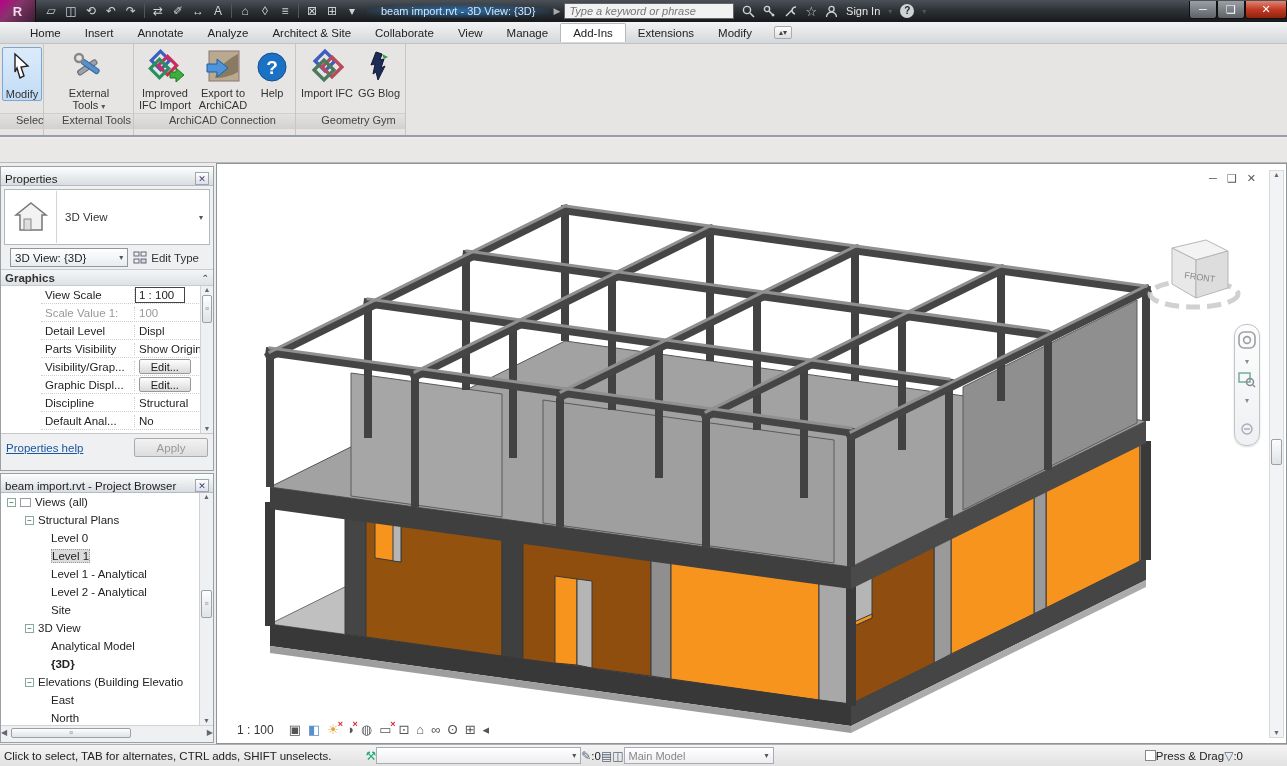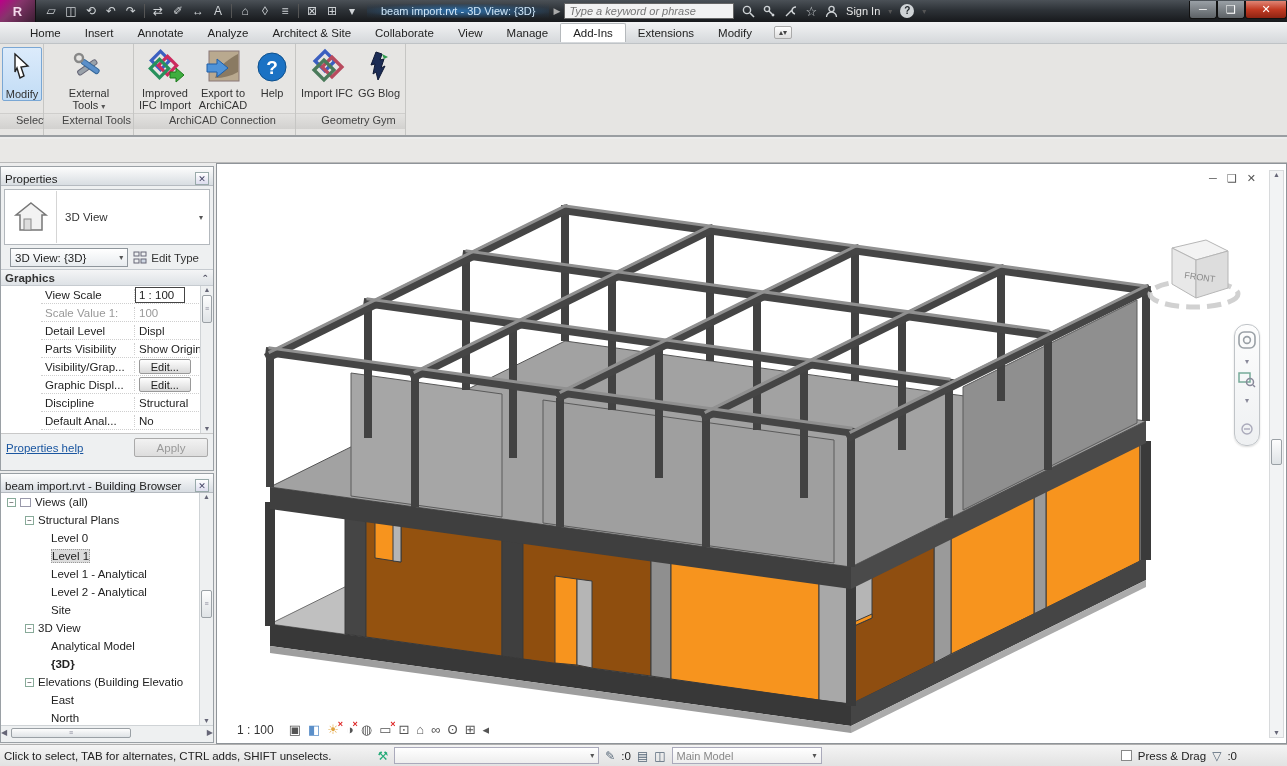--- a/index.html
+++ b/index.html
@@ -90,21 +90,21 @@
   #vcube{position:absolute;right:42px;top:62px;opacity:.85;}
   #navbar{position:absolute;right:26px;top:160px;width:26px;height:122px;border:1px solid #c0c4c8;border-radius:12px;background:linear-gradient(#fdfdfd,#eef0f2);box-shadow:0 1px 2px rgba(0,0,0,.15);display:flex;flex-direction:column;align-items:center;padding:6px 0;gap:4px;color:#889;}
   #vscrollv{position:absolute;right:2px;top:6px;width:15px;height:568px;background:#f2f3f4;border:1px solid #d8dadc;}
   #vscrollv .vthumb{position:absolute;left:1px;top:268px;width:11px;height:26px;border:1px solid #9aa0a5;border-radius:2px;background:linear-gradient(#fdfdfd,#dfe3e6);}
   #vcb{position:absolute;left:20px;bottom:6px;display:flex;align-items:center;gap:7px;font-size:12px;color:#333;}
   #vcb .vi{position:relative;font-size:13px;color:#555;}
   #vcb .vi .rx{position:absolute;right:-4px;top:-3px;color:#d22;font-size:9px;font-weight:bold;}
   #vcb .scaletxt{font-size:12px;margin-right:8px;}
 
   
-  #statusbar{left:0;top:744px;width:1287px;height:22px;background:linear-gradient(#f4f4f4,#e2e2e2);border-top:1px solid #b0b0b0;display:flex;align-items:center;font-size:11.5px;color:#222;padding:0 4px;gap:6px;}
+  #statusbar{left:0;top:744px;width:1287px;height:22px;background:linear-gradient(#f4f4f4,#e2e2e2);border-top:1px solid #b0b0b0;display:flex;align-items:center;font-size:11.5px;color:#222;padding:0 4px;}
   .scombo{height:17px;border:1px solid #aab;background:linear-gradient(#fff,#eee);display:flex;align-items:center;font-size:11px;color:#555;padding:0 4px;}
   .scombo .dd{margin-left:auto;padding-left:6px;}
   .sicon{color:#567;font-size:12px;}
   .cb{width:11px;height:11px;border:1px solid #888;background:#fff;display:inline-block;}
   .spacer{flex:1;}
 
   svg{overflow:visible;}
   text{font-family:"Liberation Sans",sans-serif;}
 </style>
 </head>
@@ -355,21 +355,21 @@
       </div>
     </div>
     <div id="propfoot">
       <a>Properties help</a>
       <div id="applybtn">Apply</div>
     </div>
   </div>
 
   <div id="pbrowser" class="abs lpanel">
     <div class="phead">
-      <span>beam import.rvt - Building Browser</span>
+      <span>beam import.rvt - Project Browser</span>
       <span class="x">✕</span>
     </div>
     <div id="tree">
       <div class="trow lv0">
           <span class="exp">−</span>
           <span class="ticon"></span>
           <span class="tlabel">Views (all)</span>
         </div>
       <div class="trow lv1">
           <span class="exp">−</span>

